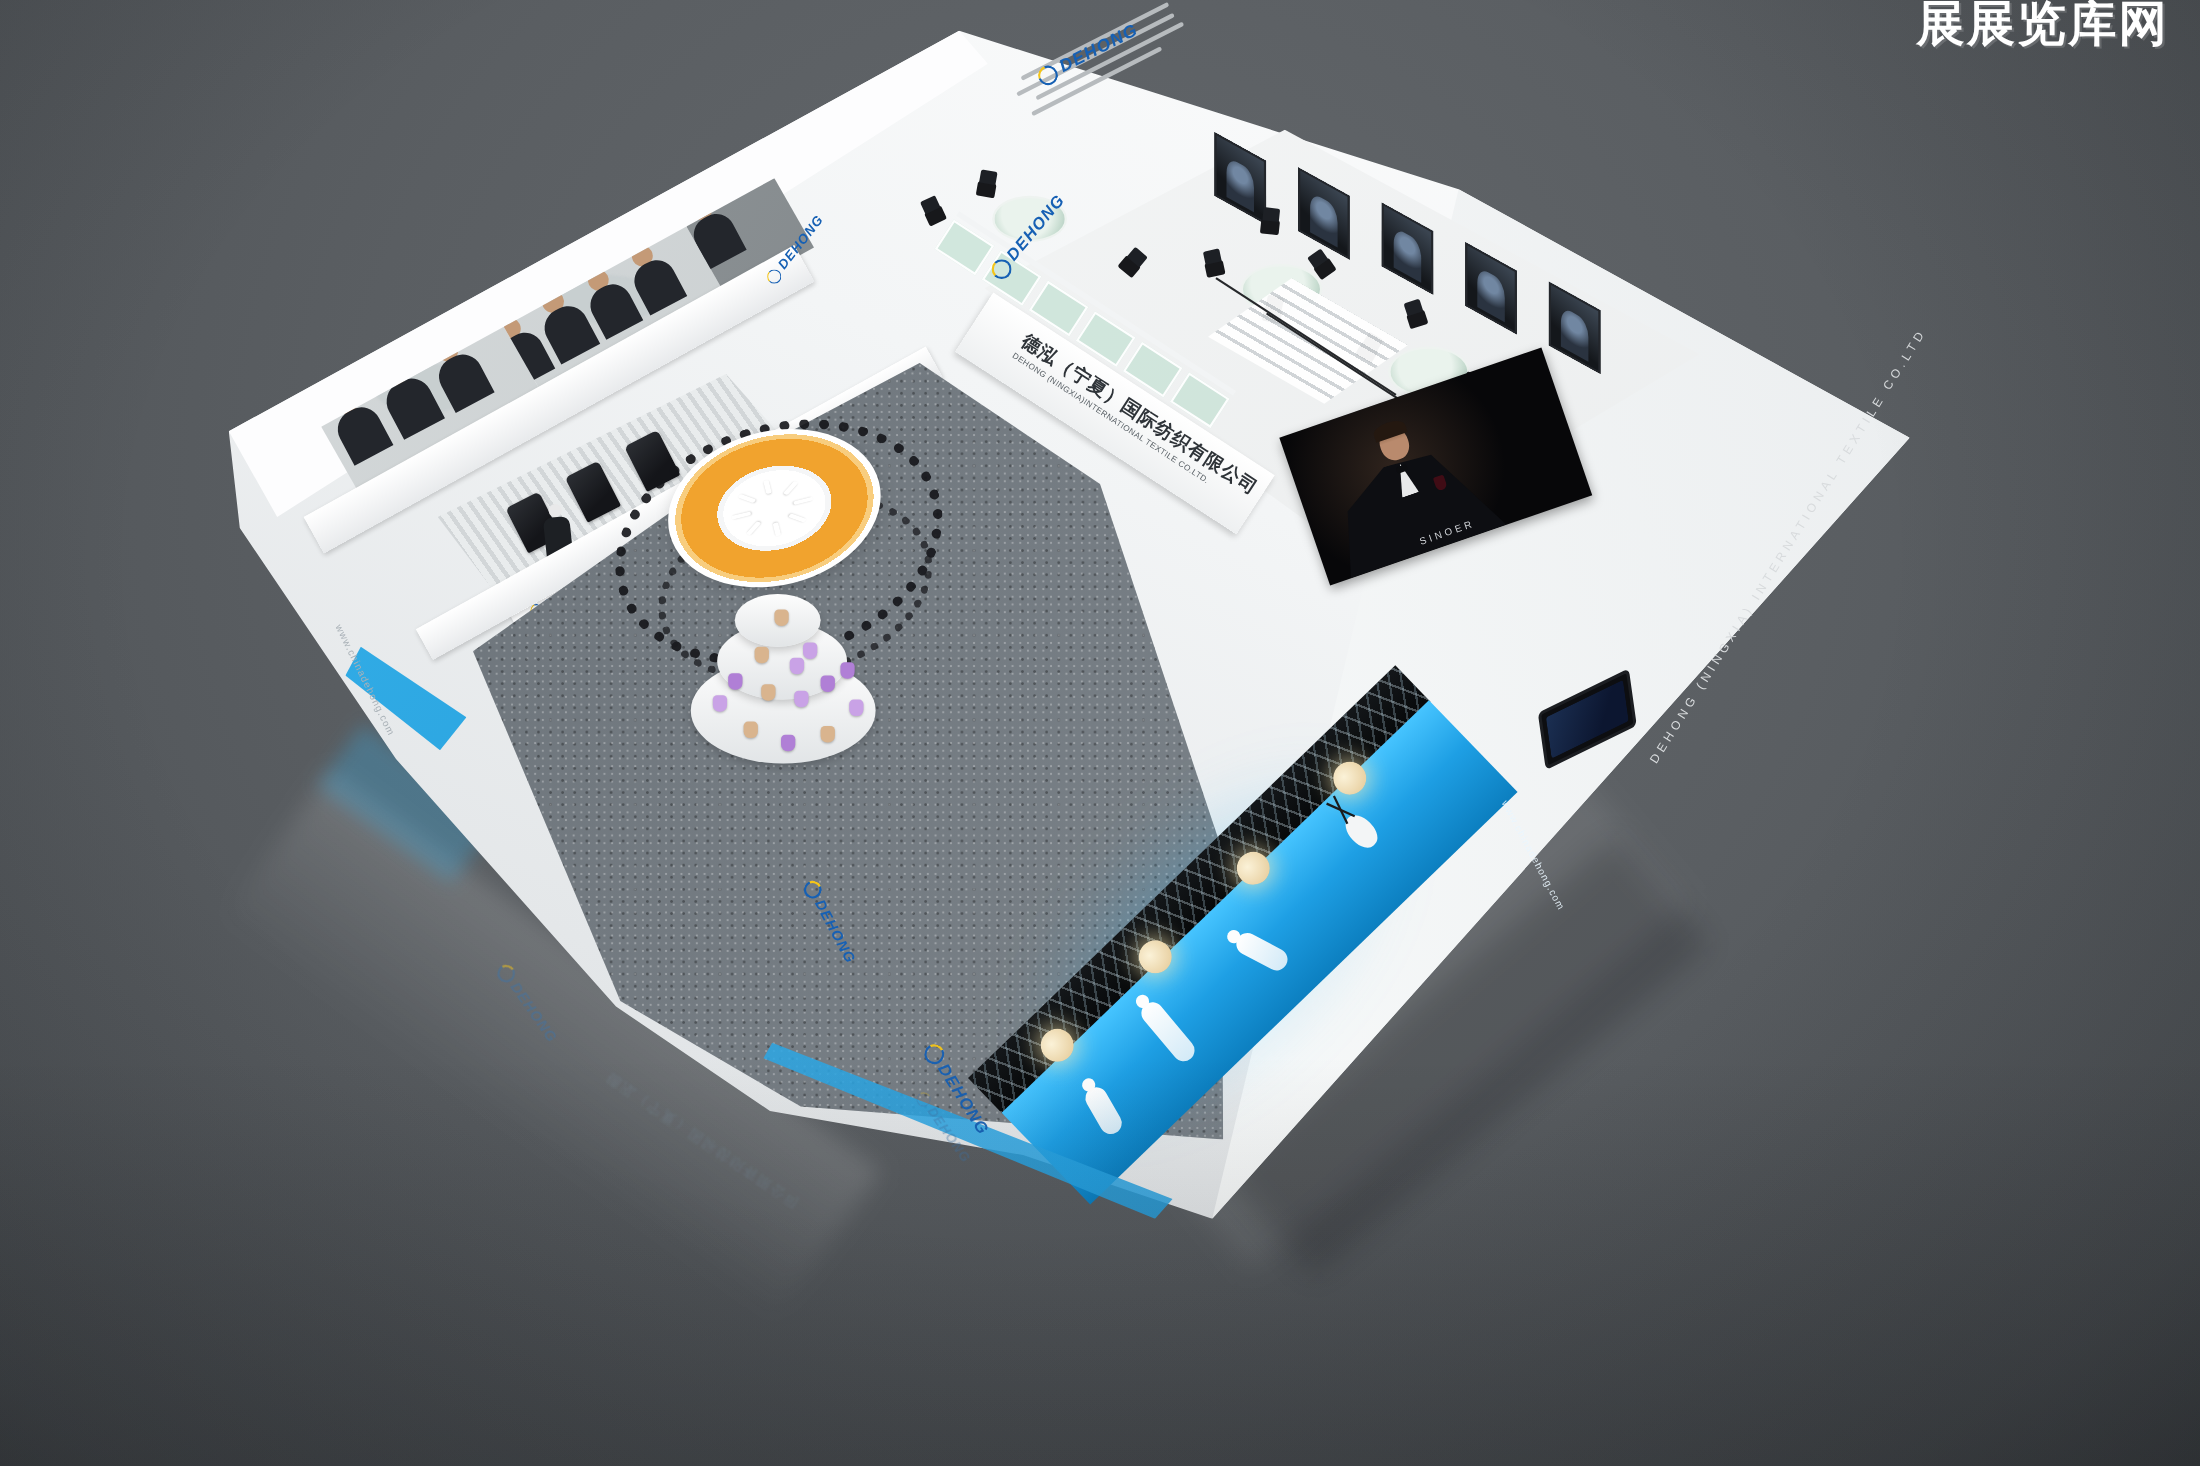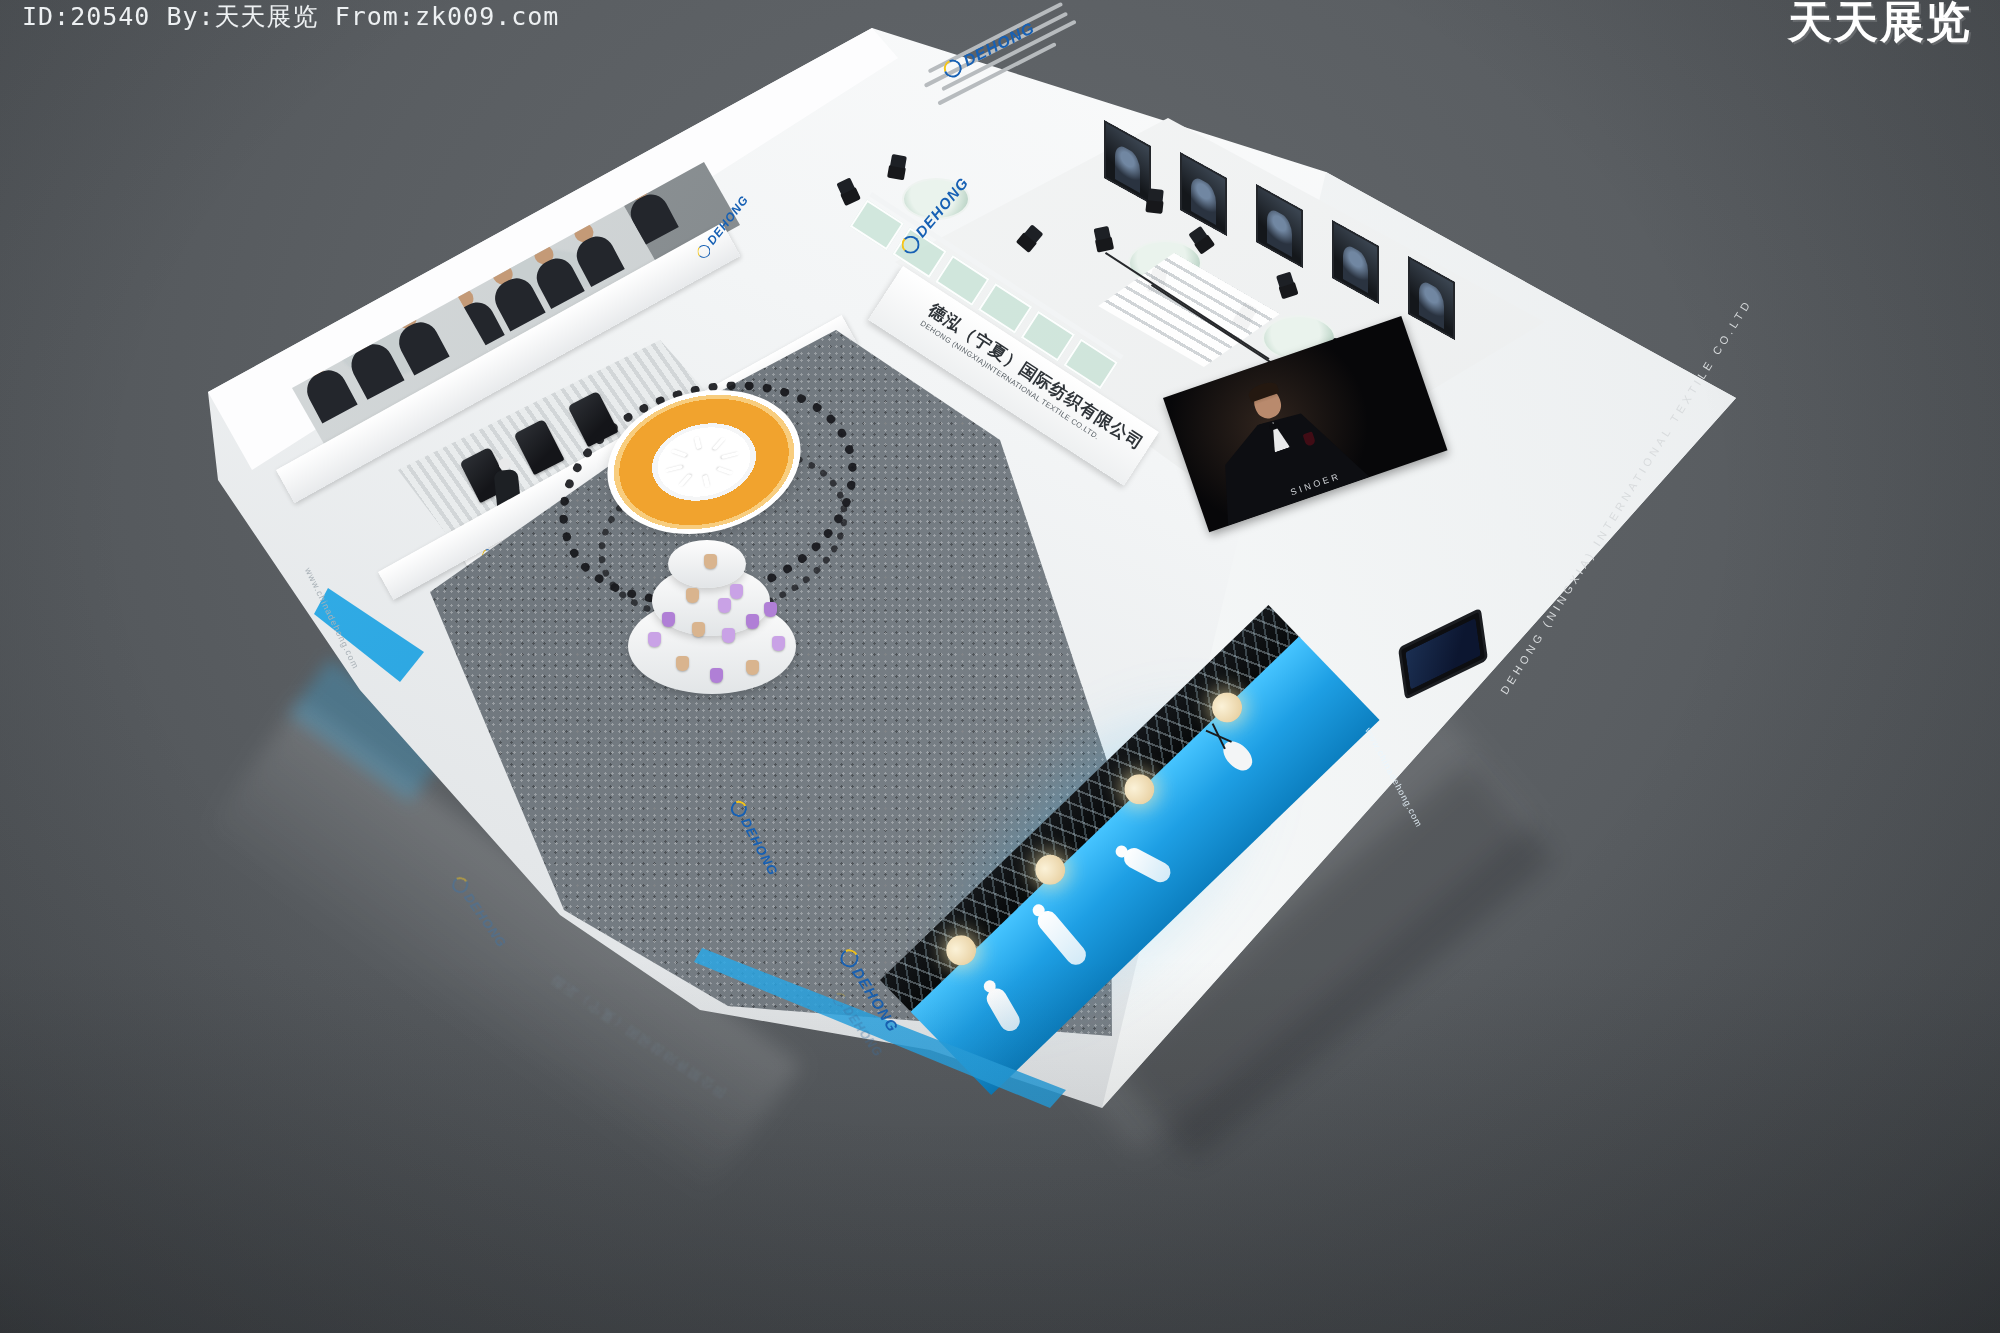--- a/index.html
+++ b/index.html
@@ -402,18 +402,17 @@
   <div class="abs ghost ghost-logo2">
     <span class="dehong-logo">
       <span class="dehong-icon"></span>
       <span class="dehong-text">DEHONG</span>
     </span>
   </div>
   <div class="abs ghost-sign">德泓（宁夏）国际纺织有限公司</div>
 
   <div class="full vignette"></div>
 
-  <div class="abs wm-left">ID:20540 By:天天展览 From:zk009.com</div>
   <div class="abs wm-right">
-    <span class="wm-right-logo">天天展览</span>
+    <span class="wm-right-logo">展展览库网</span>
   </div>
 
 </div>
 
 </body></html>

